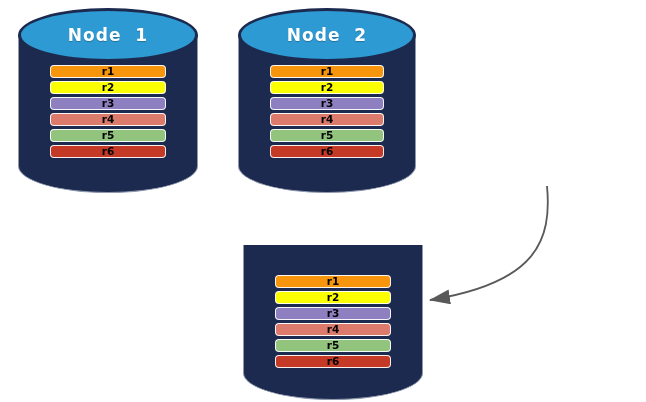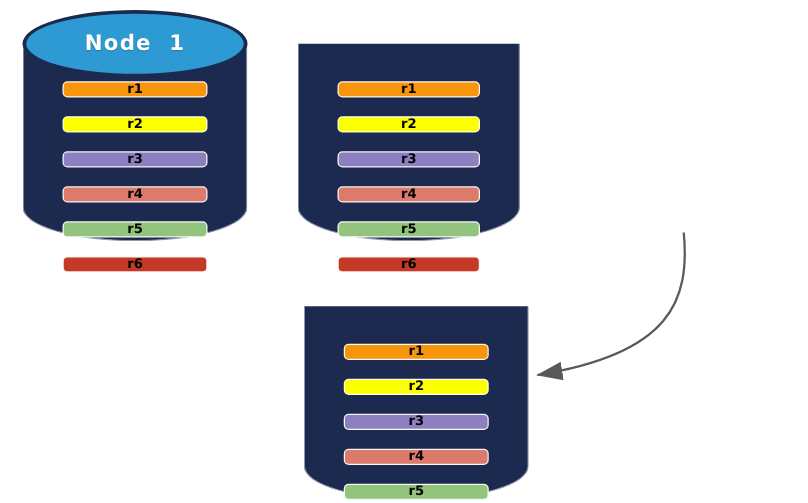--- a/index.html
+++ b/index.html
@@ -25,21 +25,21 @@
     box-sizing:border-box;
     display:flex; align-items:center; justify-content:center;
     z-index:3;
   }
   .node-title {
     color:#ffffff; font-weight:bold; font-size:17px; letter-spacing:1px;
     word-spacing:7px; text-shadow:0 1px 1px rgba(0,0,0,0.25);
   }
   .rows { position:absolute; left:32px; right:32px; top:57px; z-index:4; }
   .row {
-    height:13px; margin-bottom:15px;
+    height:13px; margin-bottom:3px;
     border:1px solid rgba(255,255,255,0.92);
     border-radius:4px;
     box-sizing:border-box;
     display:flex; align-items:center; justify-content:center;
     font-size:10.5px; font-weight:bold; color:#000000; line-height:1;
   }
   .cross-svg { position:absolute; left:44px; top:44px; width:92px; height:130px; z-index:6; }
   .arrow-svg { position:absolute; left:0; top:0; z-index:1; pointer-events:none; }
   .cyl { z-index:2; }
 </style>
@@ -67,20 +67,23 @@
       <div class="row" style="background-color: rgb(252, 255, 0);">r2</div>
       <div class="row" style="background-color: rgb(142, 127, 192);">r3</div>
       <div class="row" style="background-color: rgb(220, 122, 107);">r4</div>
       <div class="row" style="background-color: rgb(146, 196, 126);">r5</div>
       <div class="row" style="background-color: rgb(196, 58, 39);">r6</div>
     </div>
   </div>
 
   <div class="cyl" style="left:238px; top:8px; width:178px; height:185px;">
     <div class="cyl-body" style="background-color: rgb(27, 42, 78);"></div>
+    <div class="cyl-top" style="background-color: rgb(46, 154, 212);">
+      <span class="node-title">Node 2</span>
+    </div>
     <div class="rows">
       <div class="row" style="background-color: rgb(247, 149, 13);">r1</div>
       <div class="row" style="background-color: rgb(252, 255, 0);">r2</div>
       <div class="row" style="background-color: rgb(142, 127, 192);">r3</div>
       <div class="row" style="background-color: rgb(220, 122, 107);">r4</div>
       <div class="row" style="background-color: rgb(146, 196, 126);">r5</div>
       <div class="row" style="background-color: rgb(196, 58, 39);">r6</div>
     </div>
   </div>
 

